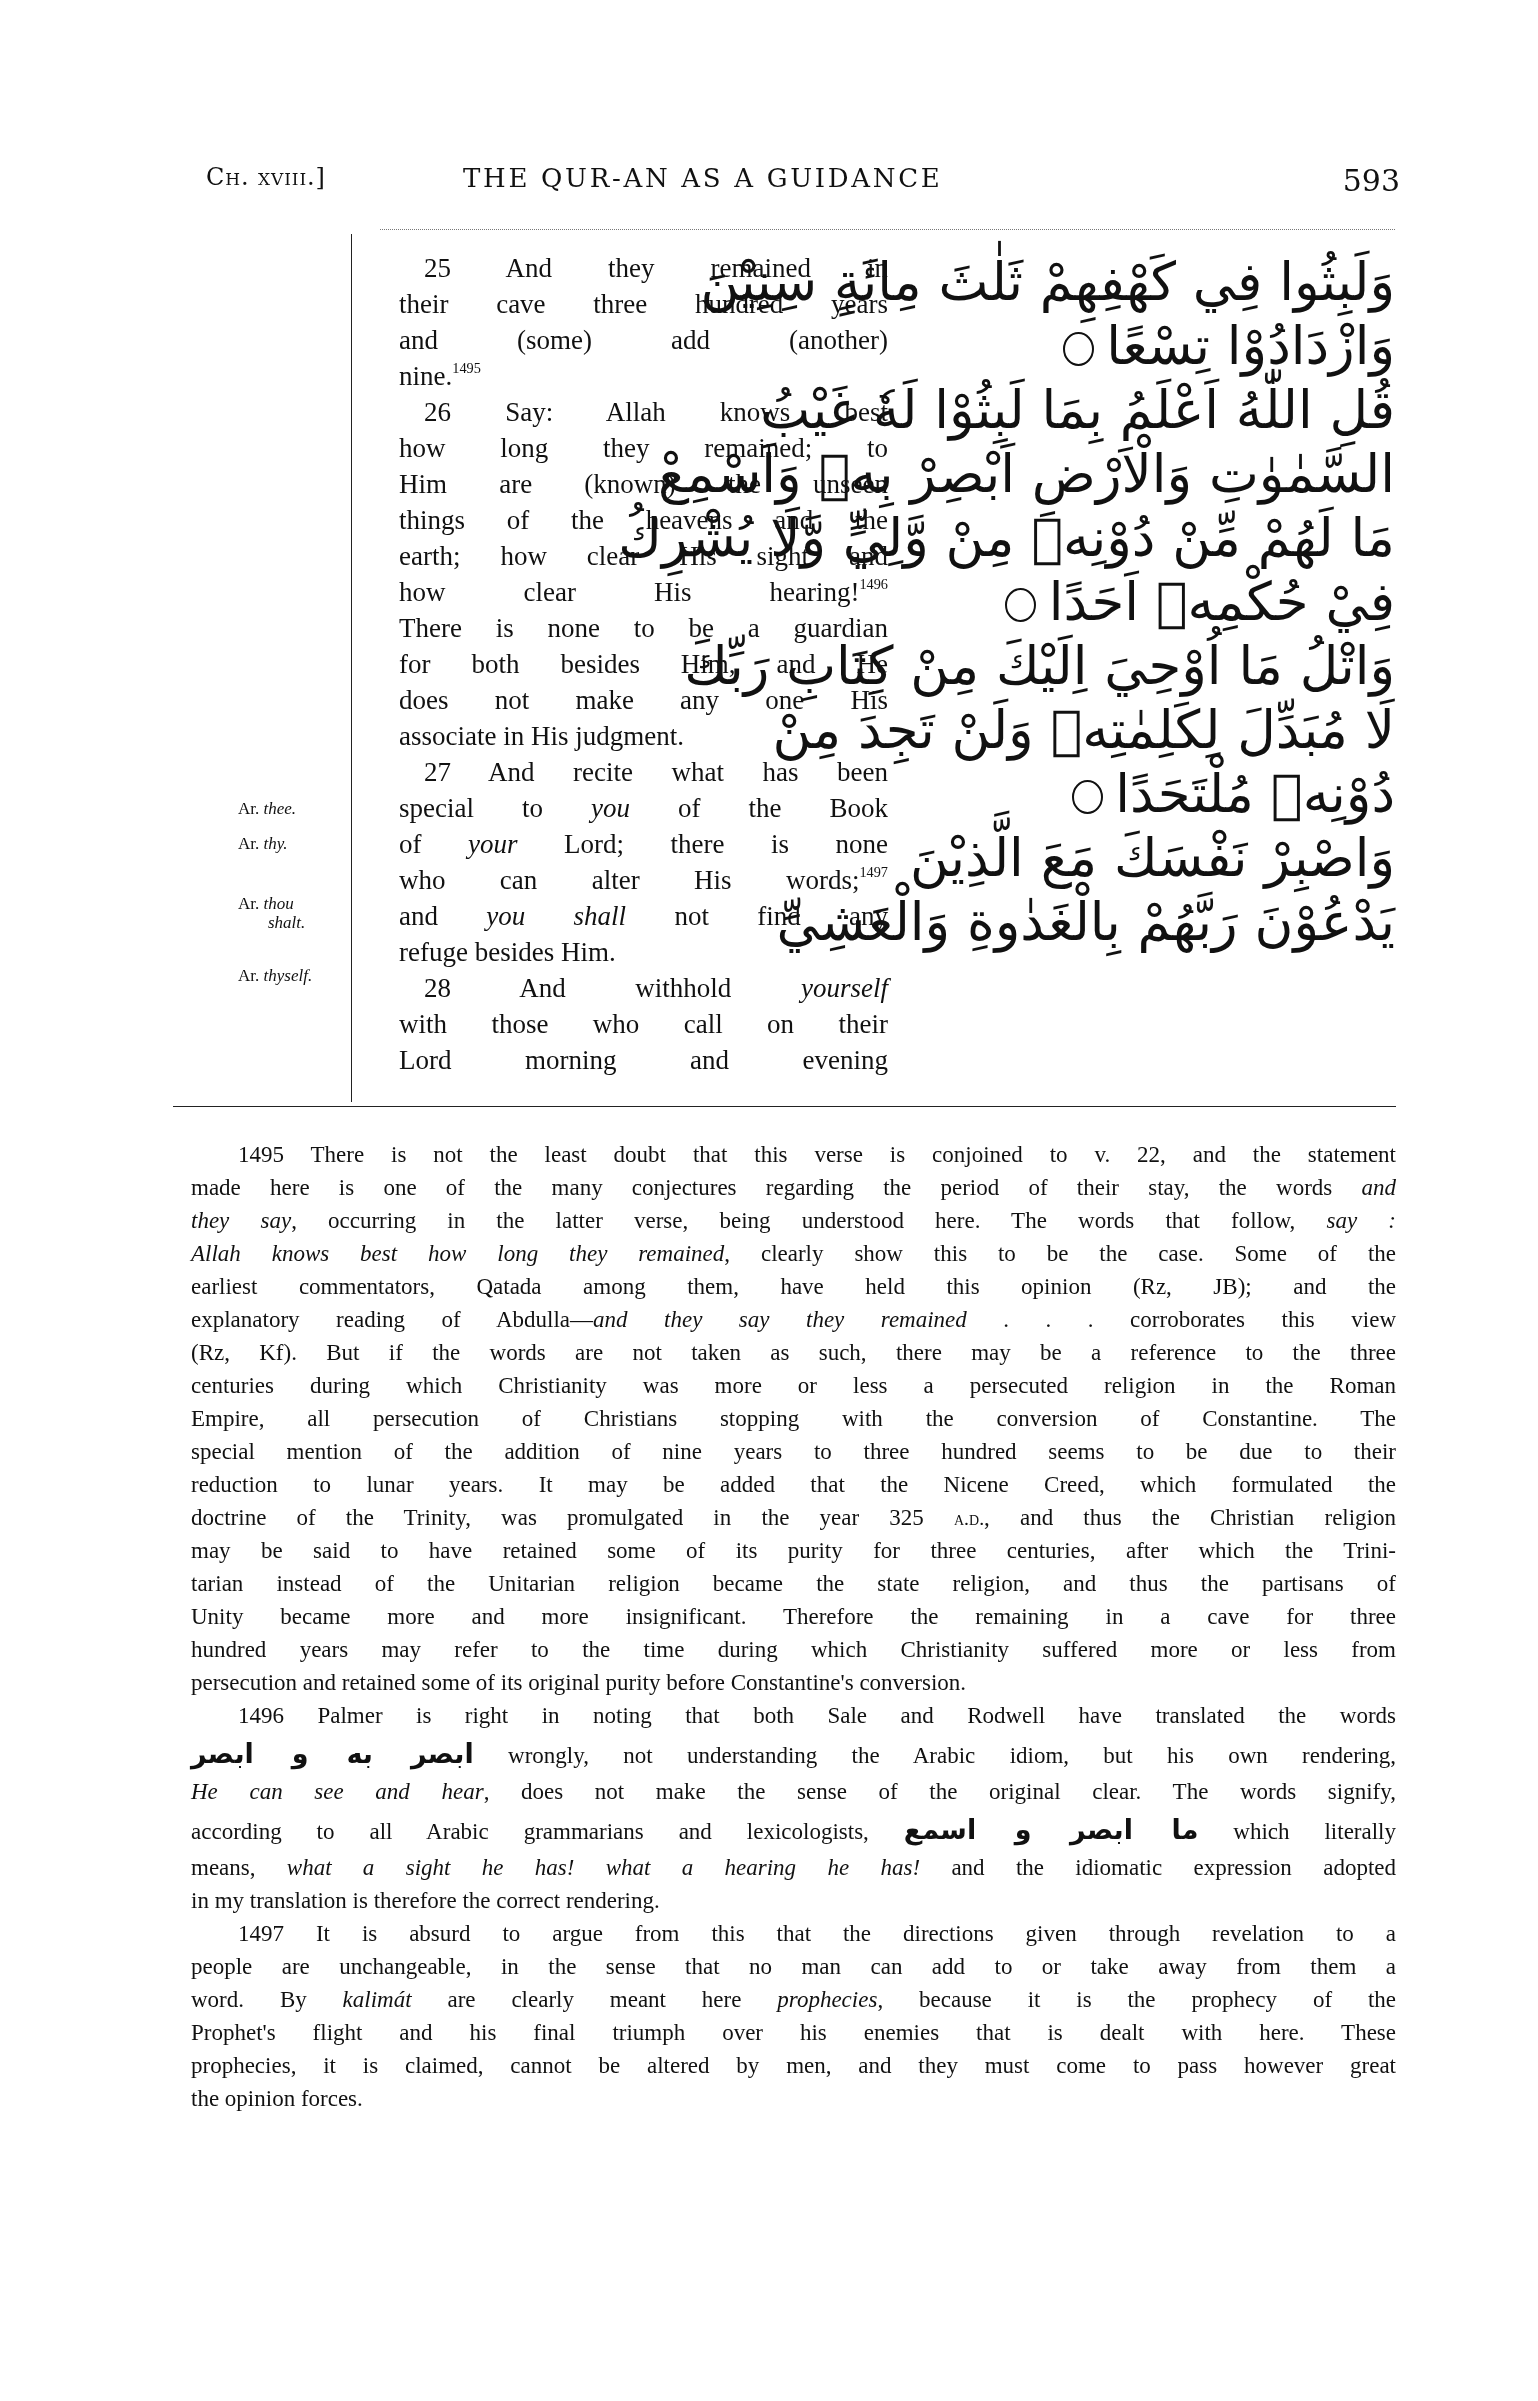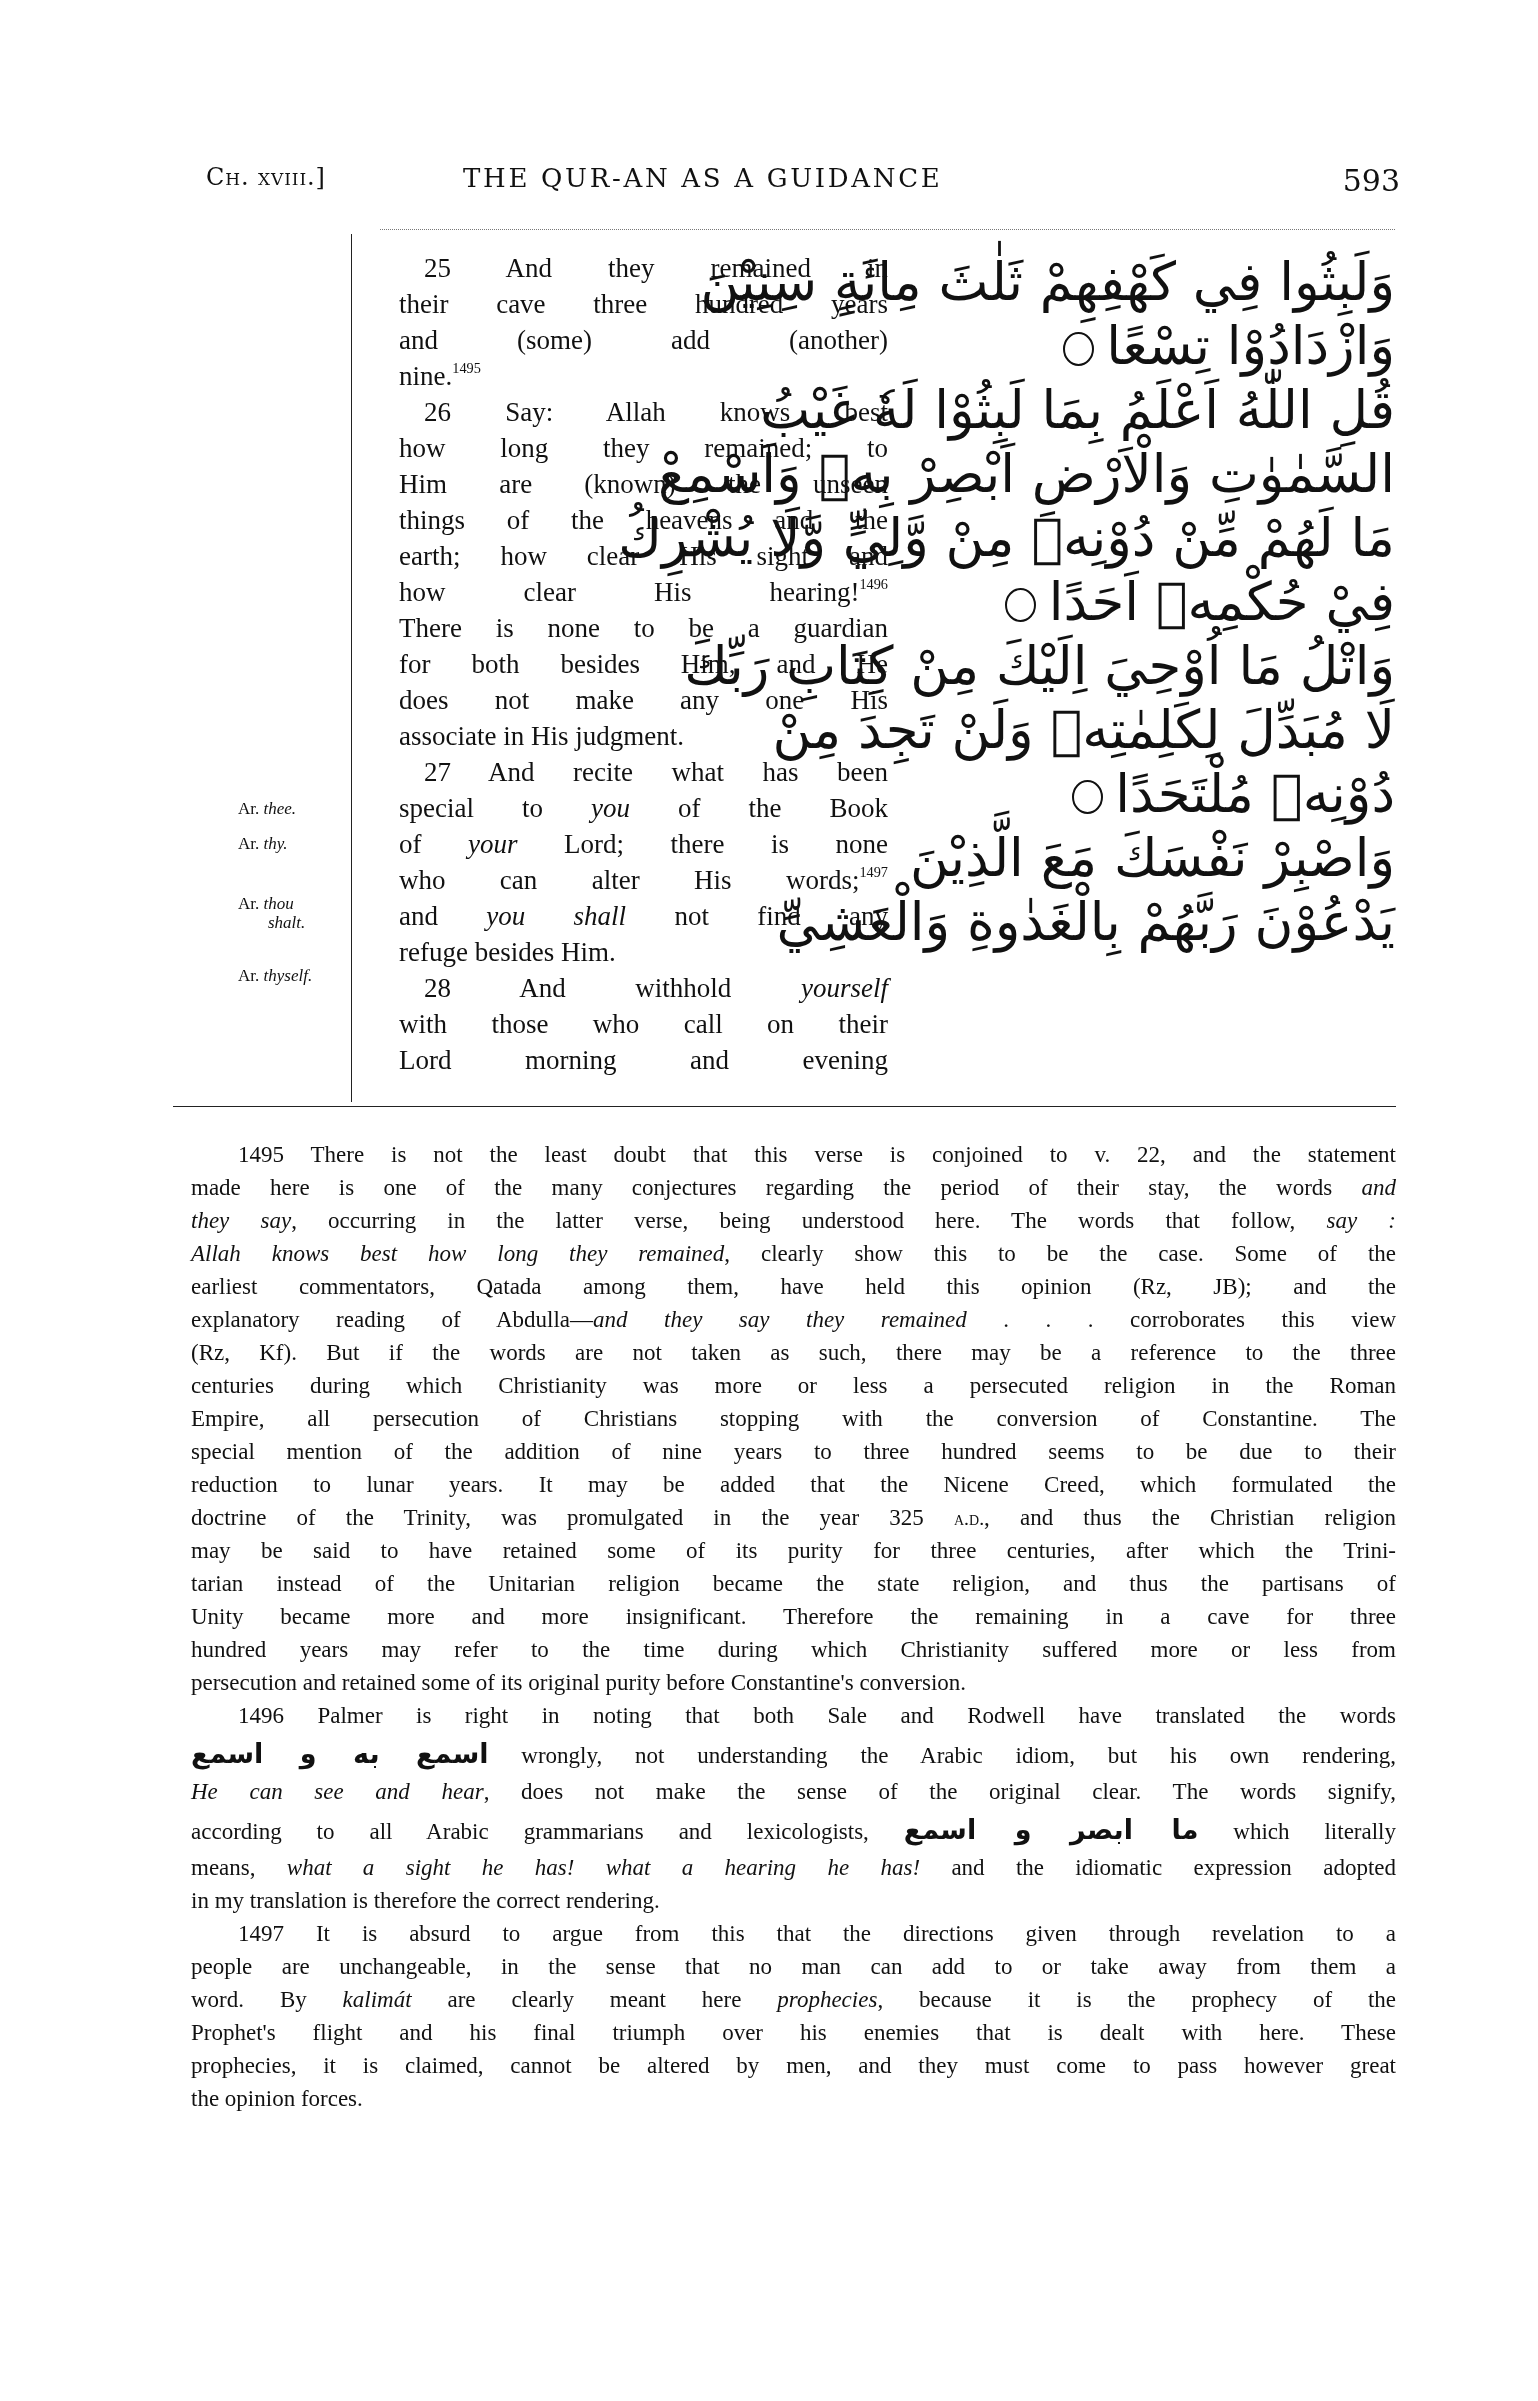--- a/index.html
+++ b/index.html
@@ -119,21 +119,21 @@
     <div class="fline"><span>Empire, all persecution of Christians stopping with the conversion of Constantine.  The</span></div>
     <div class="fline"><span>special mention of the addition of nine years to three hundred seems to be due to their</span></div>
     <div class="fline"><span>reduction to lunar years.  It may be added that the Nicene Creed, which formulated the</span></div>
     <div class="fline"><span>doctrine of the Trinity, was promulgated in the year 325 </span><span class="sc">a.d.</span><span>, and thus the Christian religion</span></div>
     <div class="fline"><span>may be said to have retained some of its purity for three centuries, after which the Trini-</span></div>
     <div class="fline"><span>tarian instead of the Unitarian religion became the state religion, and thus the partisans of</span></div>
     <div class="fline"><span>Unity became more and more insignificant.  Therefore the remaining in a cave for three</span></div>
     <div class="fline"><span>hundred years may refer to the time during which Christianity suffered more or less from</span></div>
     <div class="fline last"><span>persecution and retained some of its original purity before Constantine's conversion.</span></div>
     <div class="fline indent"><span>1496 Palmer is right in noting that both Sale and Rodwell have translated the words</span></div>
-    <div class="fline tall"><span class="ar">اسمع به و اسمع</span><span>  wrongly, not understanding the Arabic idiom, but his own rendering,</span></div>
+    <div class="fline tall"><span class="ar">ابصر به و ابصر</span><span>  wrongly, not understanding the Arabic idiom, but his own rendering,</span></div>
     <div class="fline"><em>He can see and hear</em><span>, does not make the sense of the original clear.  The words signify,</span></div>
     <div class="fline tall"><span>according to all Arabic grammarians and lexicologists, </span><span class="ar">ما ابصر و اسمع</span><span> which literally</span></div>
     <div class="fline"><span>means, </span><em>what a sight he has! what a hearing he has!</em><span> and the idiomatic expression adopted</span></div>
     <div class="fline last"><span>in my translation is therefore the correct rendering.</span></div>
     <div class="fline indent"><span>1497 It is absurd to argue from this that the directions given through revelation to a</span></div>
     <div class="fline"><span>people are unchangeable, in the sense that no man can add to or take away from them a</span></div>
     <div class="fline"><span>word.  By </span><em>kalimát</em><span> are clearly meant here </span><em>prophecies</em><span>, because it is the prophecy of the</span></div>
     <div class="fline"><span>Prophet's flight and his final triumph over his enemies that is dealt with here.  These</span></div>
     <div class="fline"><span>prophecies, it is claimed, cannot be altered by men, and they must come to pass however great</span></div>
     <div class="fline last"><span>the opinion forces.</span></div>

